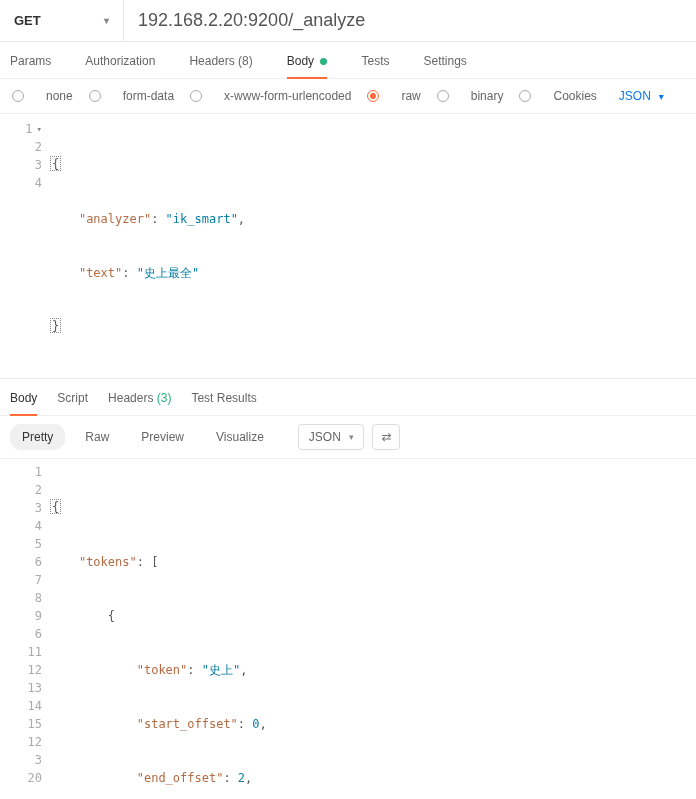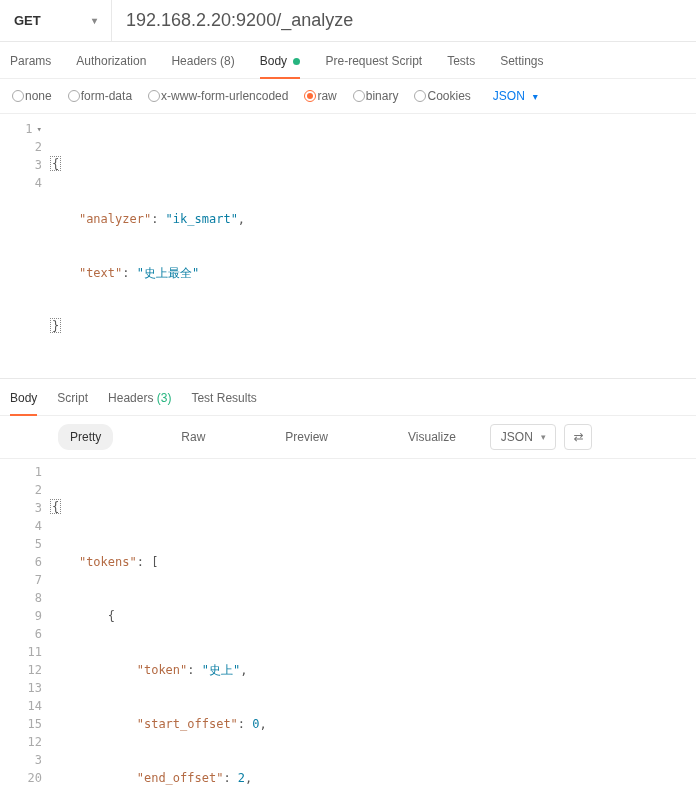--- a/index.html
+++ b/index.html
@@ -1,28 +1,28 @@
 <!DOCTYPE html>
 <html><head>
 <meta charset="utf-8">
 <style>
 * { box-sizing: border-box; margin: 0; padding: 0; }
 body { font-family: -apple-system, BlinkMacSystemFont, "Segoe UI", sans-serif; font-size: 12px; color: #555; background: #fff; width: 696px; }
 .top-bar { display: flex; border-bottom: 1px solid #e8e8e8; }
-.method-select { display: flex; align-items: center; justify-content: space-between; width: 112px; padding: 10px 14px; border-right: 1px solid #e8e8e8; font-weight: 600; font-size: 13px; color: #333; cursor: pointer; }
+.method-select { display: flex; align-items: center; justify-content: space-between; width: 124px; padding: 10px 14px; border-right: 1px solid #e8e8e8; font-weight: 600; font-size: 13px; color: #333; cursor: pointer; }
 .method-select .chev { color: #888; font-size: 10px; }
 .url-input { flex: 1; padding: 10px 14px; font-size: 18px; color: #555; border: none; outline: none; }
-.tabs-row { display: flex; gap: 25px; padding: 12px 10px 0 10px; border-bottom: 1px solid #eee; font-size: 12px; color: #666; }
+.tabs-row { display: flex; gap: 34px; padding: 12px 10px 0 10px; border-bottom: 1px solid #eee; font-size: 12px; color: #666; }
 .tab { padding-bottom: 10px; cursor: pointer; position: relative; }
 .tab.active { color: #333; }
 .tab.active::after { content: ""; position: absolute; bottom: -1px; left: 0; right: 0; height: 2px; background: #ff6c37; }
 .dot-green { display: inline-block; width: 7px; height: 7px; border-radius: 50%; background: #26b47f; margin-left: 3px; vertical-align: middle; }
 .count-green { color: #26b47f; }
 .body-type-row { display: flex; align-items: center; gap: 16px; padding: 10px 12px; border-bottom: 1px solid #eee; font-size: 12px; color: #666; }
-.radio { display: inline-flex; align-items: center; gap: 1px; cursor: pointer; }
+.radio { display: inline-flex; align-items: center; gap: 22px; cursor: pointer; }
 .radio-circle { width: 12px; height: 12px; border: 1px solid #aaa; border-radius: 50%; display: inline-flex; align-items: center; justify-content: center; }
 .radio-circle.sel { border-color: #ff6c37; }
 .radio-circle.sel::after { content: ""; width: 6px; height: 6px; border-radius: 50%; background: #ff6c37; }
 .json-dropdown { color: #097bed; display: inline-flex; align-items: center; gap: 8px; cursor: pointer; margin-left: 6px; }
 .json-dropdown .chev { color: #097bed; font-size: 10px; }
 .editor { display: flex; font-family: Consolas, Monaco, monospace; font-size: 12px; padding: 6px 0; border-bottom: 1px solid #e8e8e8; min-height: 210px; }
 .gutter { width: 50px; text-align: right; color: #aaa; padding-right: 8px; line-height: 18px; user-select: none; }
 .gutter .gl { display: flex; justify-content: flex-end; align-items: center; gap: 4px; height: 18px; }
 .gutter .fold { color: #888; font-size: 9px; }
 .code { flex: 1; line-height: 18px; white-space: pre; color: #333; }
@@ -30,21 +30,21 @@
 .str-key { color: #b46b44; }
 .str-val { color: #0a7ea4; }
 .num { color: #0a7ea4; }
 .punc { color: #555; }
 .cursor-box { display: inline-block; border: 1px dotted #888; padding: 0 1px; line-height: 14px; height: 15px; vertical-align: top; }
 .resp-tabs { display: flex; gap: 20px; padding: 12px 10px 0 10px; border-bottom: 1px solid #eee; font-size: 12px; color: #666; }
 .resp-tab { padding-bottom: 10px; cursor: pointer; position: relative; }
 .resp-tab.active { color: #333; }
 .resp-tab.active::after { content: ""; position: absolute; bottom: -1px; left: 0; right: 0; height: 2px; background: #ff6c37; }
 .view-row { display: flex; align-items: center; gap: 8px; padding: 8px 10px; border-bottom: 1px solid #eee; font-size: 12px; color: #666; }
-.view-btn { padding: 6px 12px; cursor: pointer; border-radius: 11px; margin-left: 48px; }
+.view-btn { padding: 6px 12px; cursor: pointer; border-radius: 11px; }
 .view-btn.active { background: #f0f0f0; color: #333; }
 .pill { border: 1px solid #ddd; border-radius: 4px; padding: 5px 10px; display: inline-flex; align-items: center; gap: 8px; cursor: pointer; }
 .pill .chev { color: #888; font-size: 9px; }
 .icon-btn { border: 1px solid #ddd; border-radius: 4px; padding: 5px 8px; cursor: pointer; color: #777; }
 .editor2 { display: flex; font-family: Consolas, Monaco, monospace; font-size: 12px; padding: 4px 0 10px 0; }
 </style>
 </head>
 <body>
 
 <div class="top-bar">
@@ -59,21 +59,20 @@
   <div class="tab">Params</div>
   <div class="tab">Authorization</div>
   <div class="tab">
     <span>Headers</span>
     <span>(8)</span>
   </div>
   <div class="tab active">
     <span>Body</span>
     <span class="dot-green"></span>
   </div>
-  <div class="tab">Pre-request Script</div>
   <div class="tab">Tests</div>
   <div class="tab">Settings</div>
 </div>
 
 <div class="body-type-row">
   <label class="radio">
       <span class="radio-circle"></span>
       <span>none</span>
     </label>
   <label class="radio">

